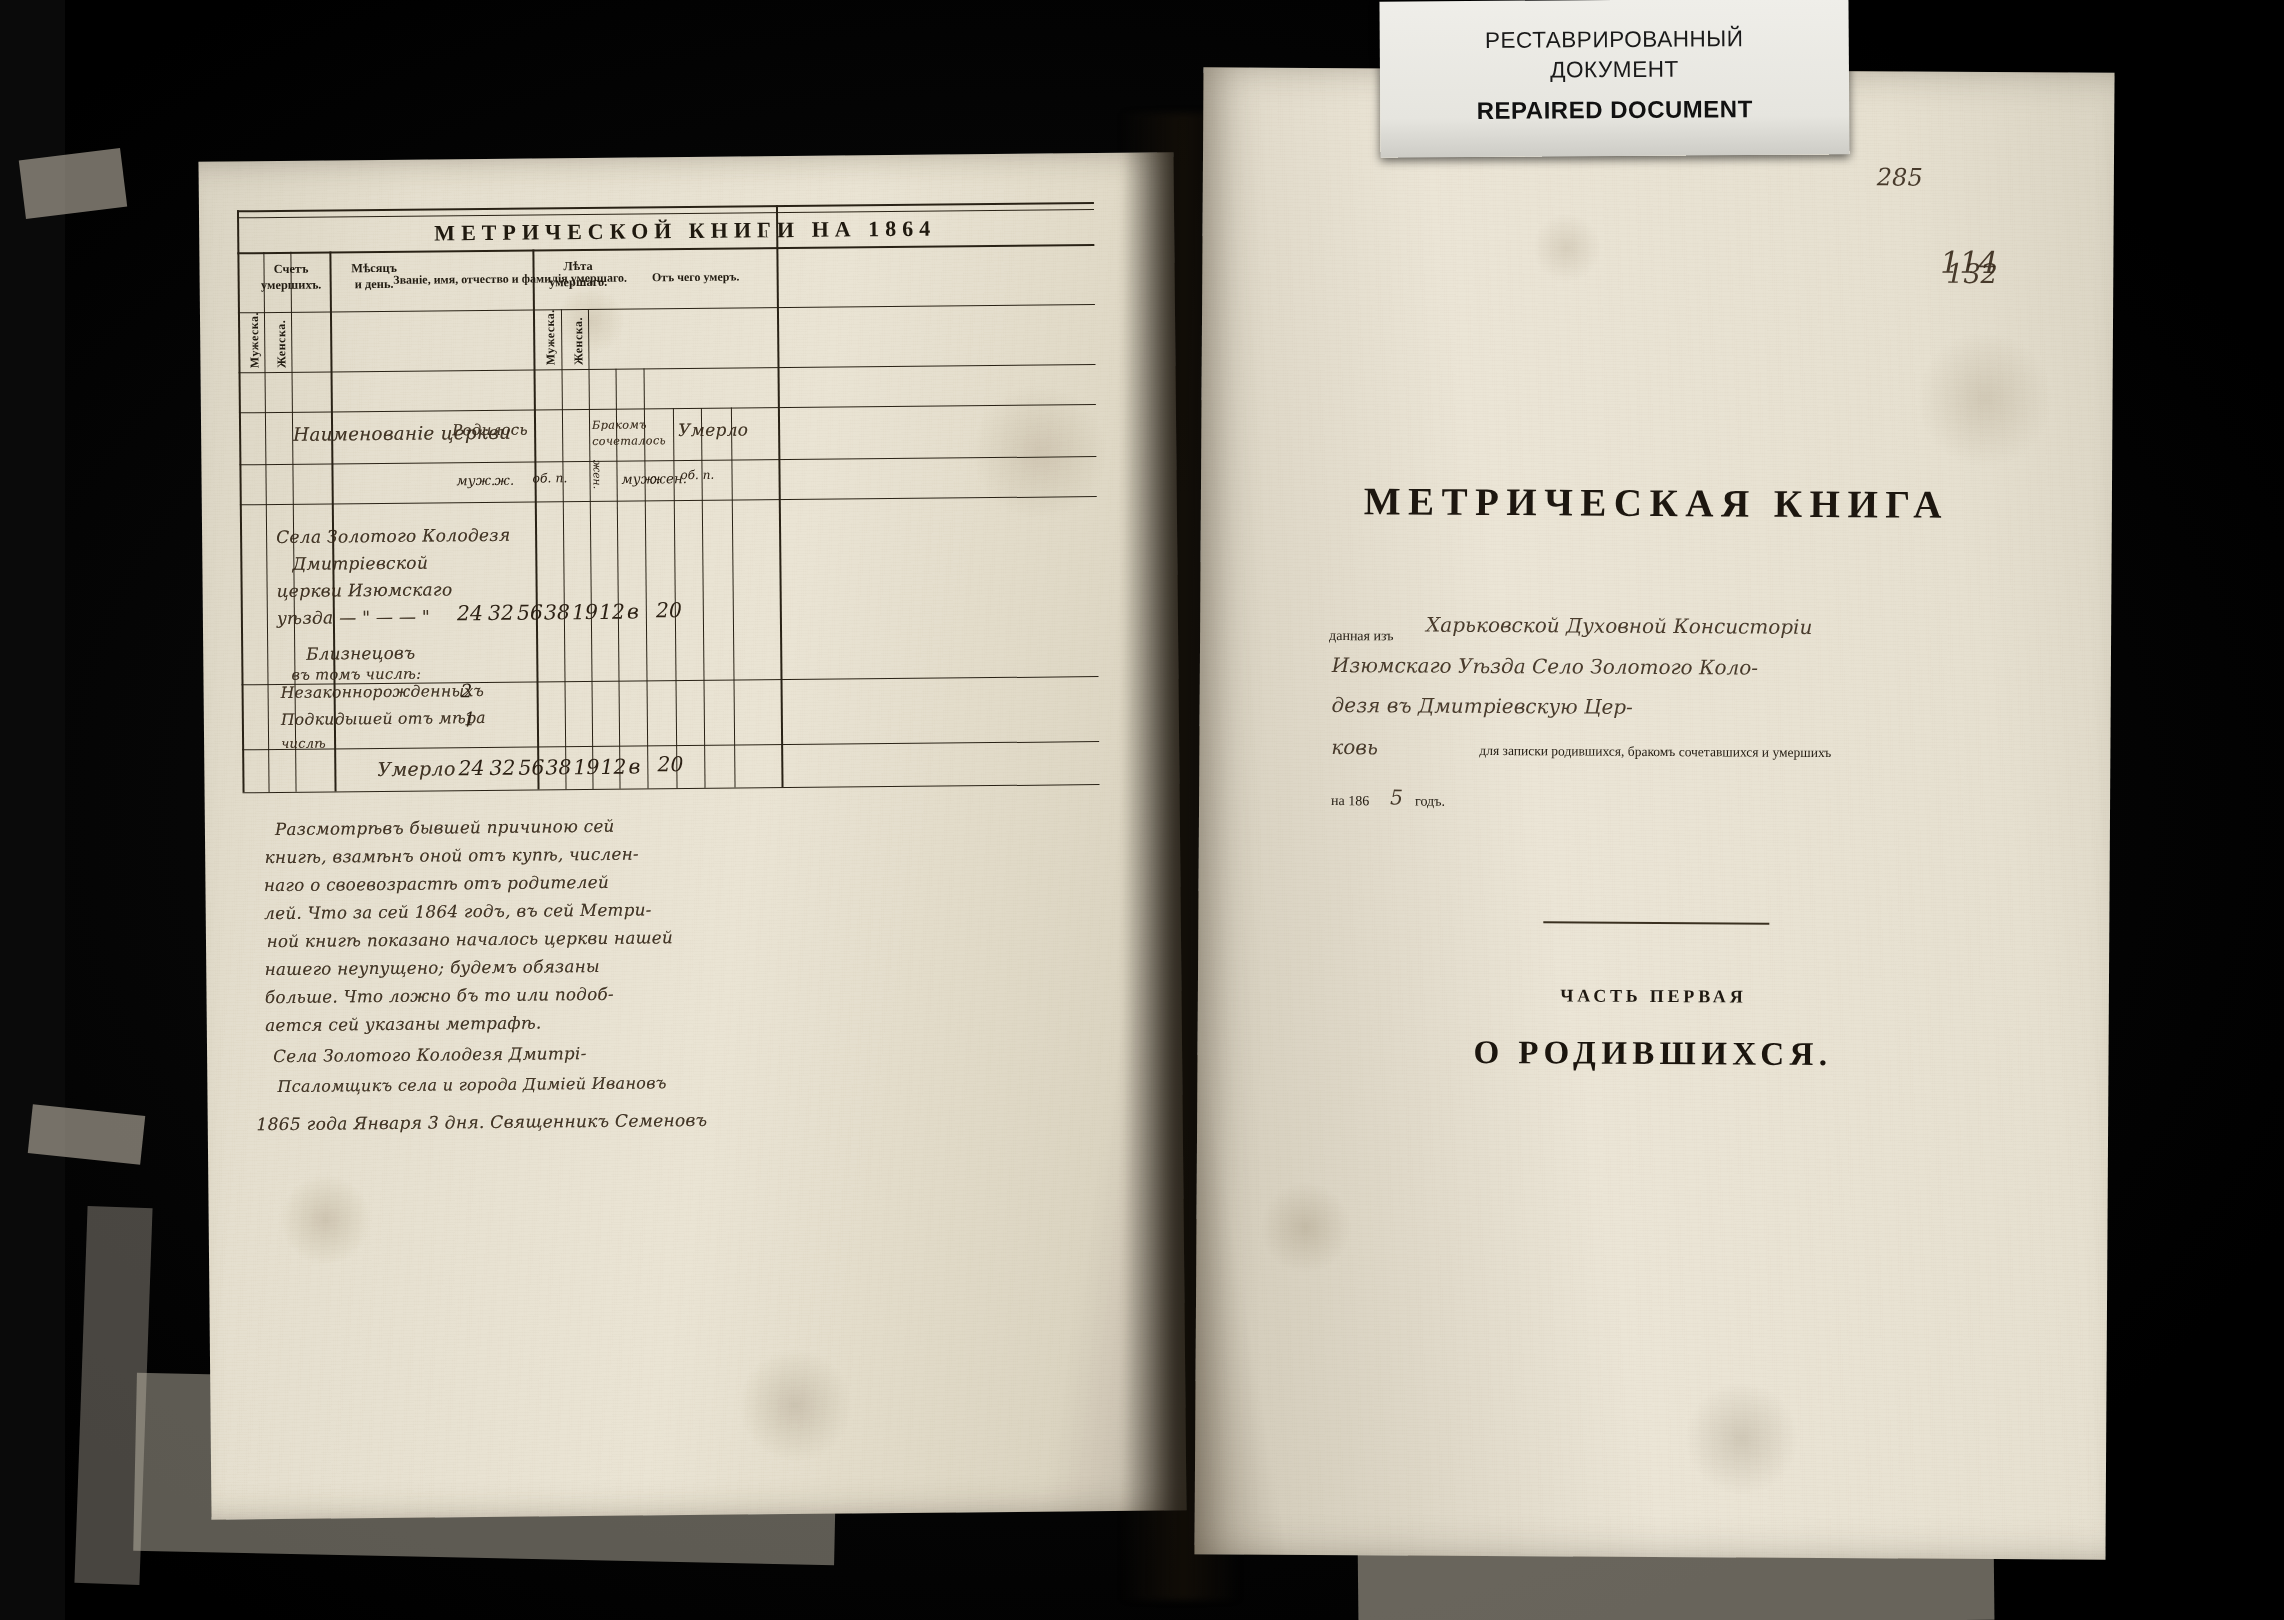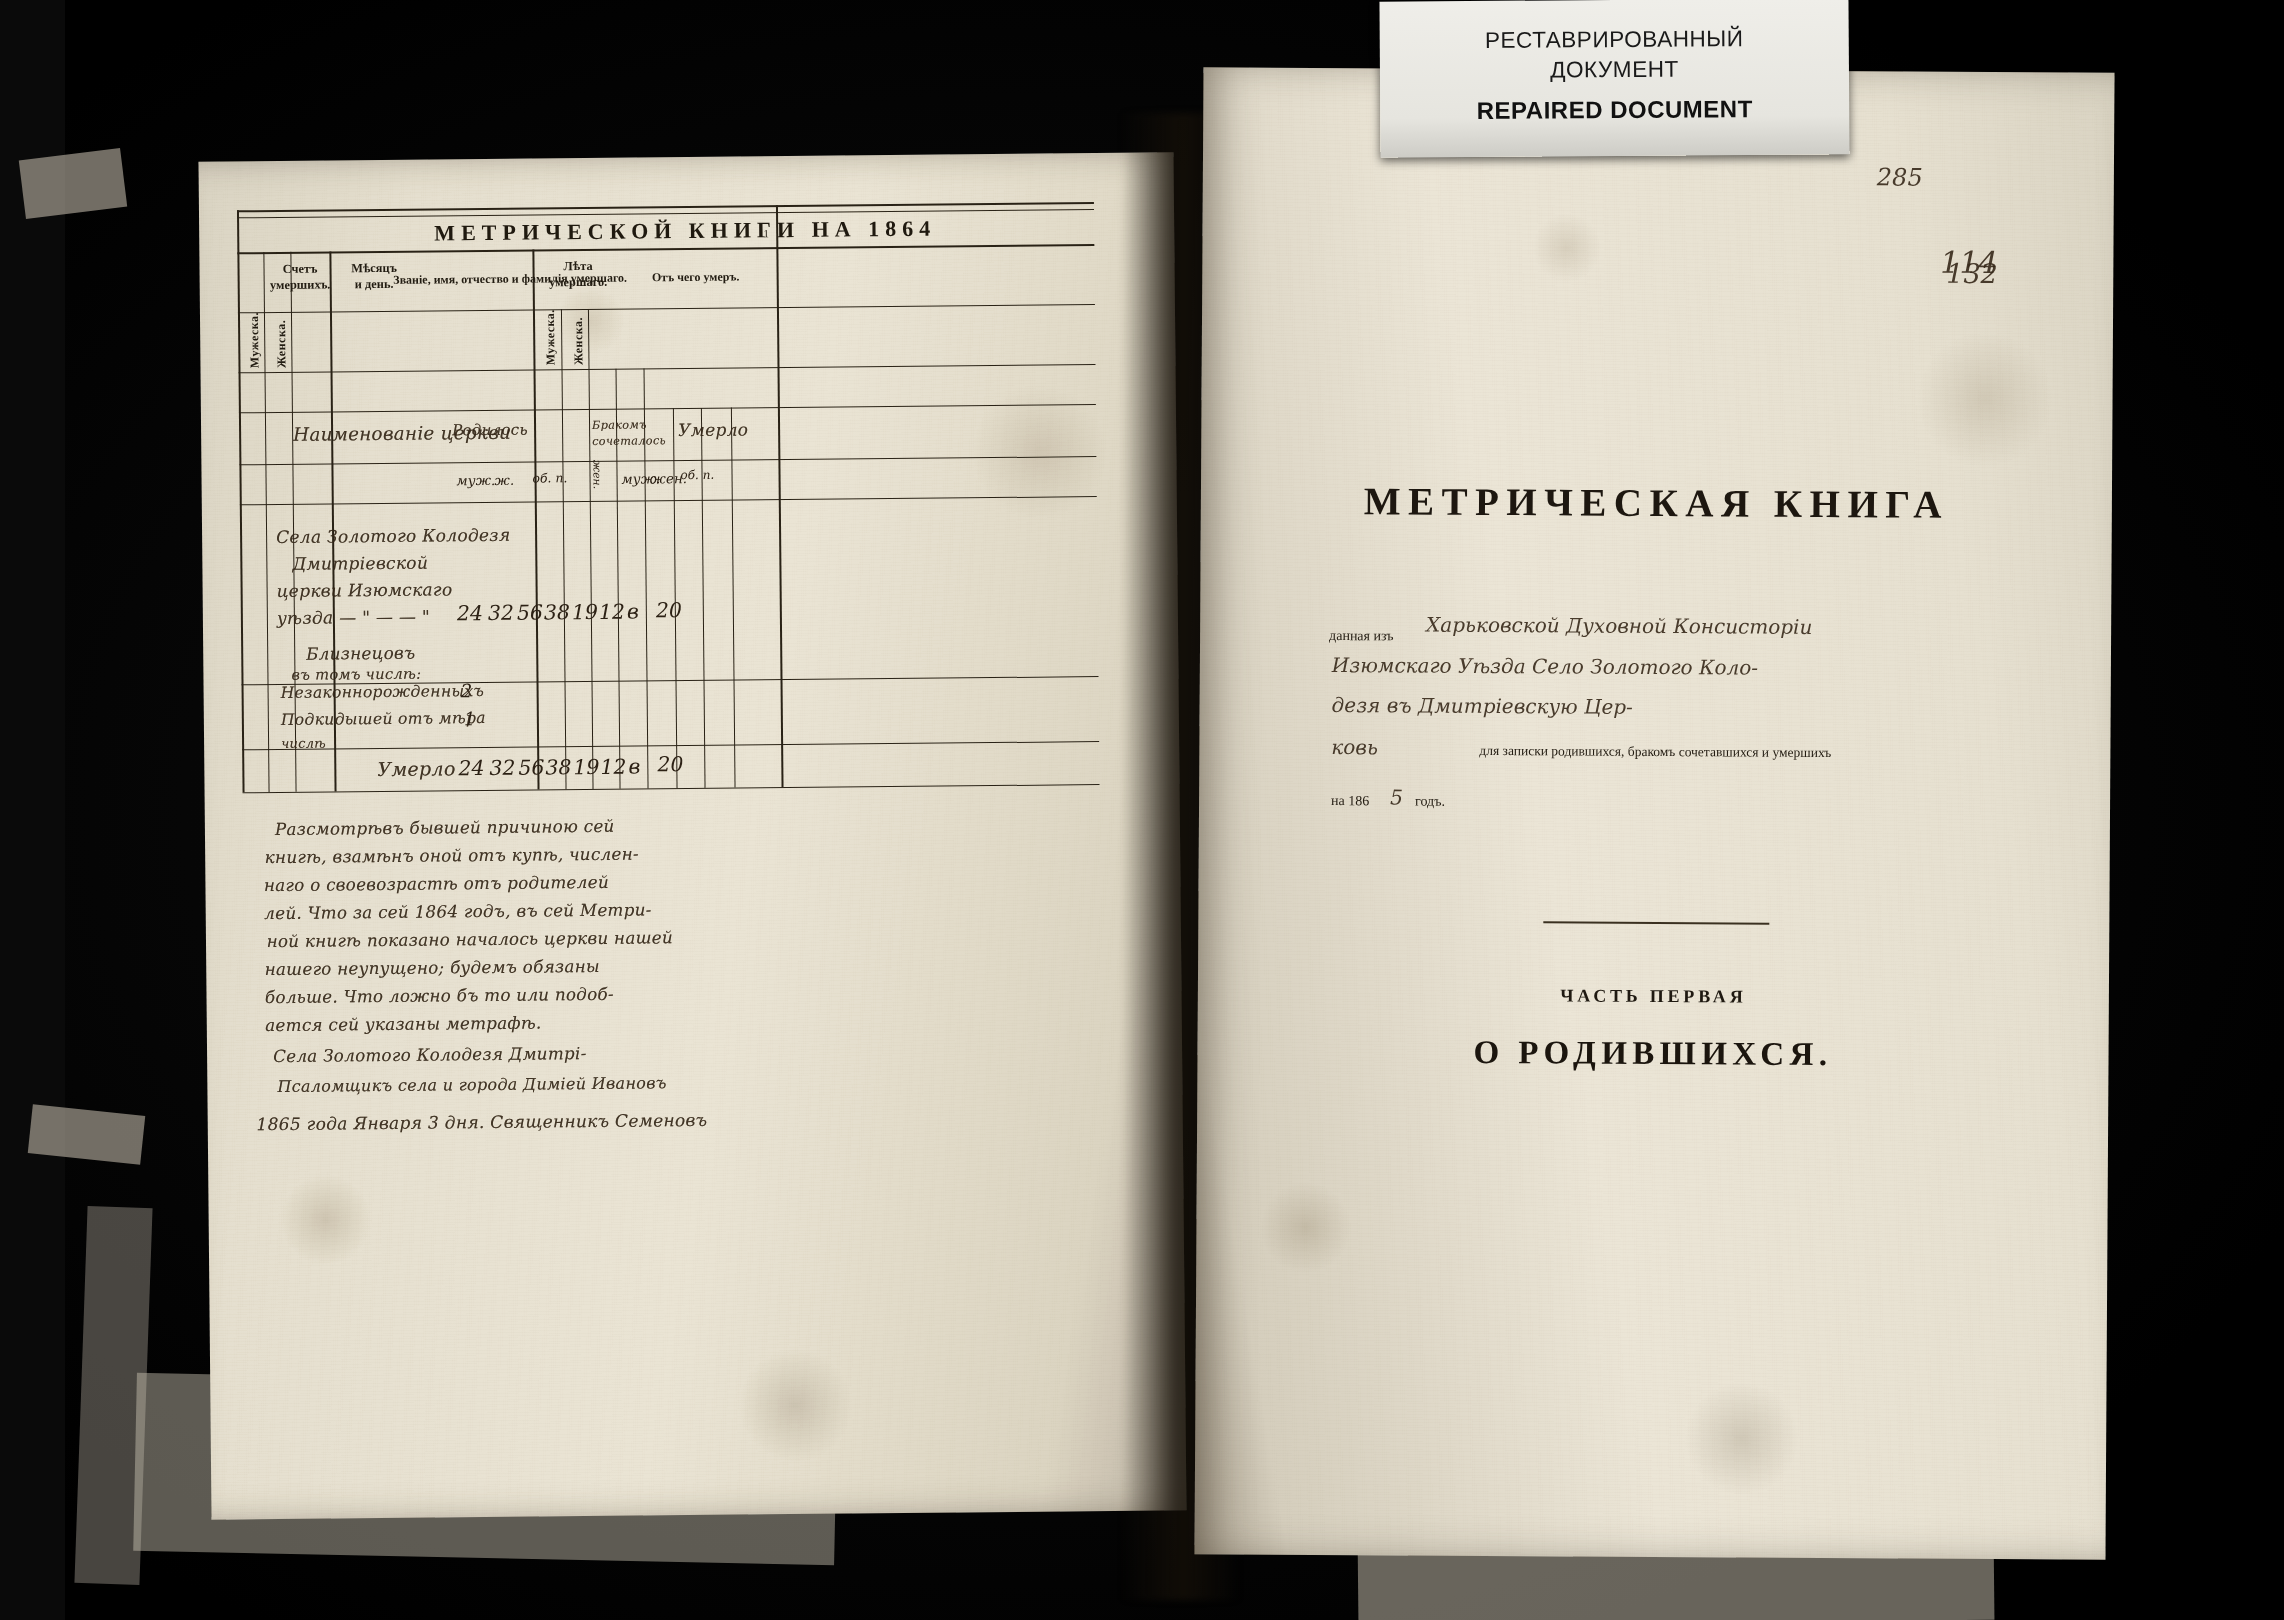--- a/index.html
+++ b/index.html
@@ -133,21 +133,21 @@
         <div class="vline" style="left:295px;top:42px;height:540px;"></div>
         <div class="vline" style="left:323px;top:102px;height:480px;width:1.1px;"></div>
         <div class="vline" style="left:350px;top:102px;height:480px;width:1.1px;"></div>
         <div class="vline" style="left:377px;top:162px;height:420px;width:1.1px;"></div>
         <div class="vline" style="left:405px;top:162px;height:420px;width:1.1px;"></div>
         <div class="vline" style="left:434px;top:202px;height:380px;width:1.1px;"></div>
         <div class="vline" style="left:462px;top:202px;height:380px;width:1.1px;"></div>
         <div class="vline" style="left:492px;top:202px;height:380px;width:1.1px;"></div>
         <div class="vline" style="left:539px;top:0;height:582px;"></div>
 
-        <div class="hdr" style="left:22px;top:52px;width:81px;white-space:pre-line;">Счетъ
+        <div class="hdr" style="left:13px;top:52px;width:81px;white-space:pre-line;">Счетъ
 умершихъ.</div>
         <div class="hdr" style="left:96px;top:52px;width:81px;white-space:pre-line;">Мѣсяцъ
 и день.</div>
         <div class="hdr" style="left:108px;top:64px;width:329px;font-size:12px;">Званіе, имя, отчество и фамилія умершаго.</div>
         <div class="hdr" style="left:300px;top:52px;width:81px;white-space:pre-line;">Лѣта
 умершаго.</div>
         <div class="hdr" style="left:377px;top:64px;width:162px;font-size:12px;">Отъ чего умеръ.</div>
 
         <div class="vhdr" style="left:8.6px;top:112px;height:46px;">Мужеска.</div>
         <div class="vhdr" style="left:36px;top:112px;height:46px;">Женска.</div>

